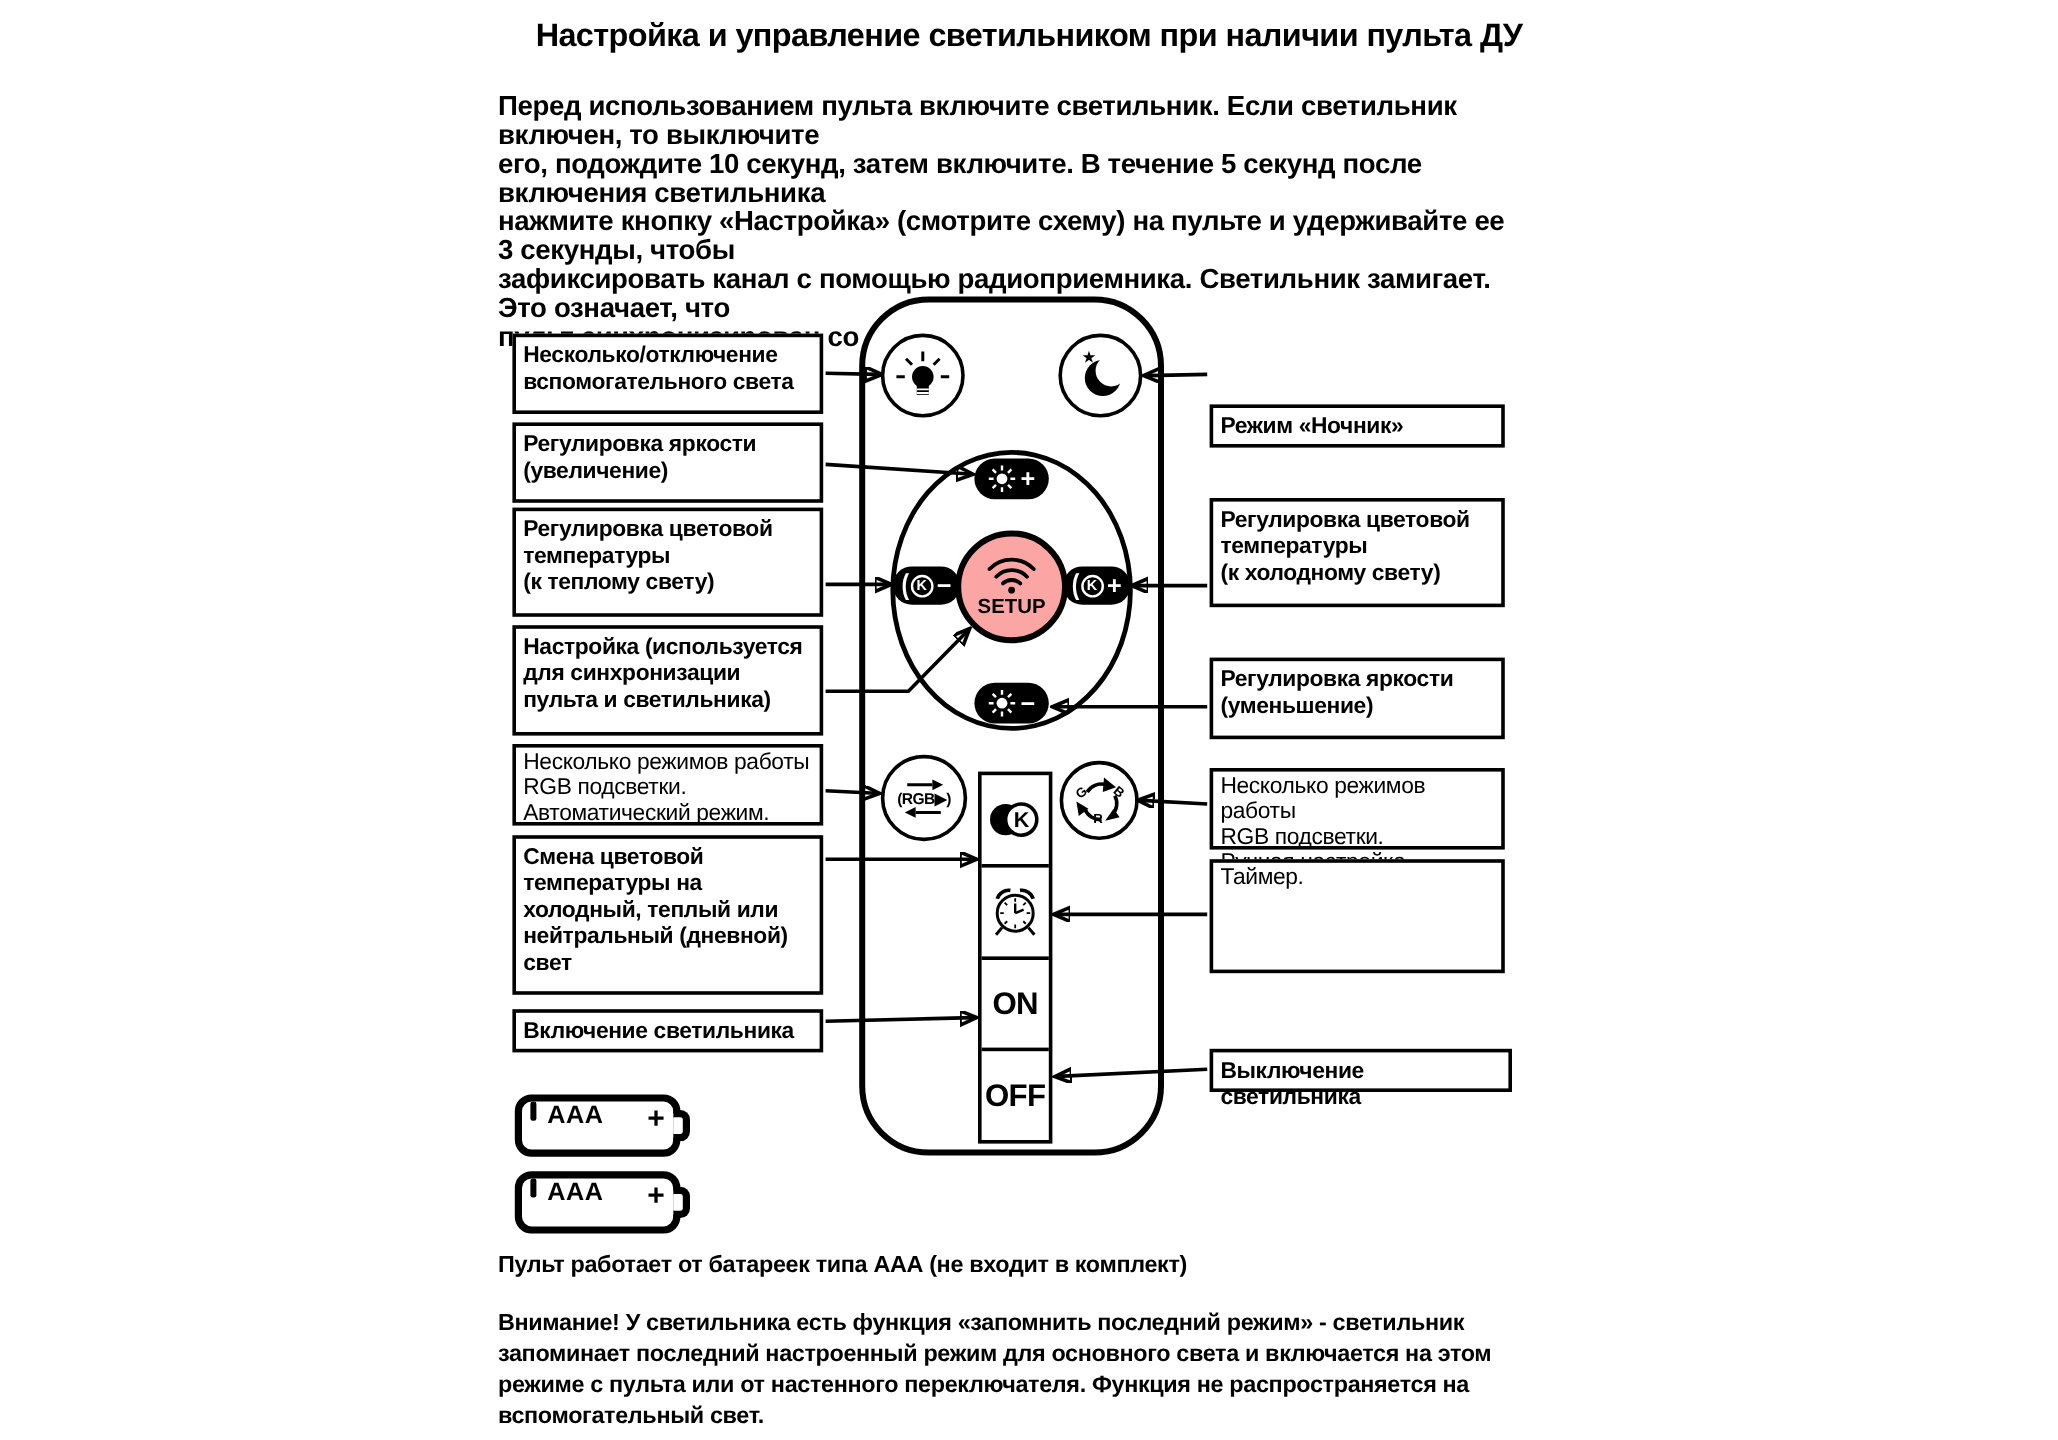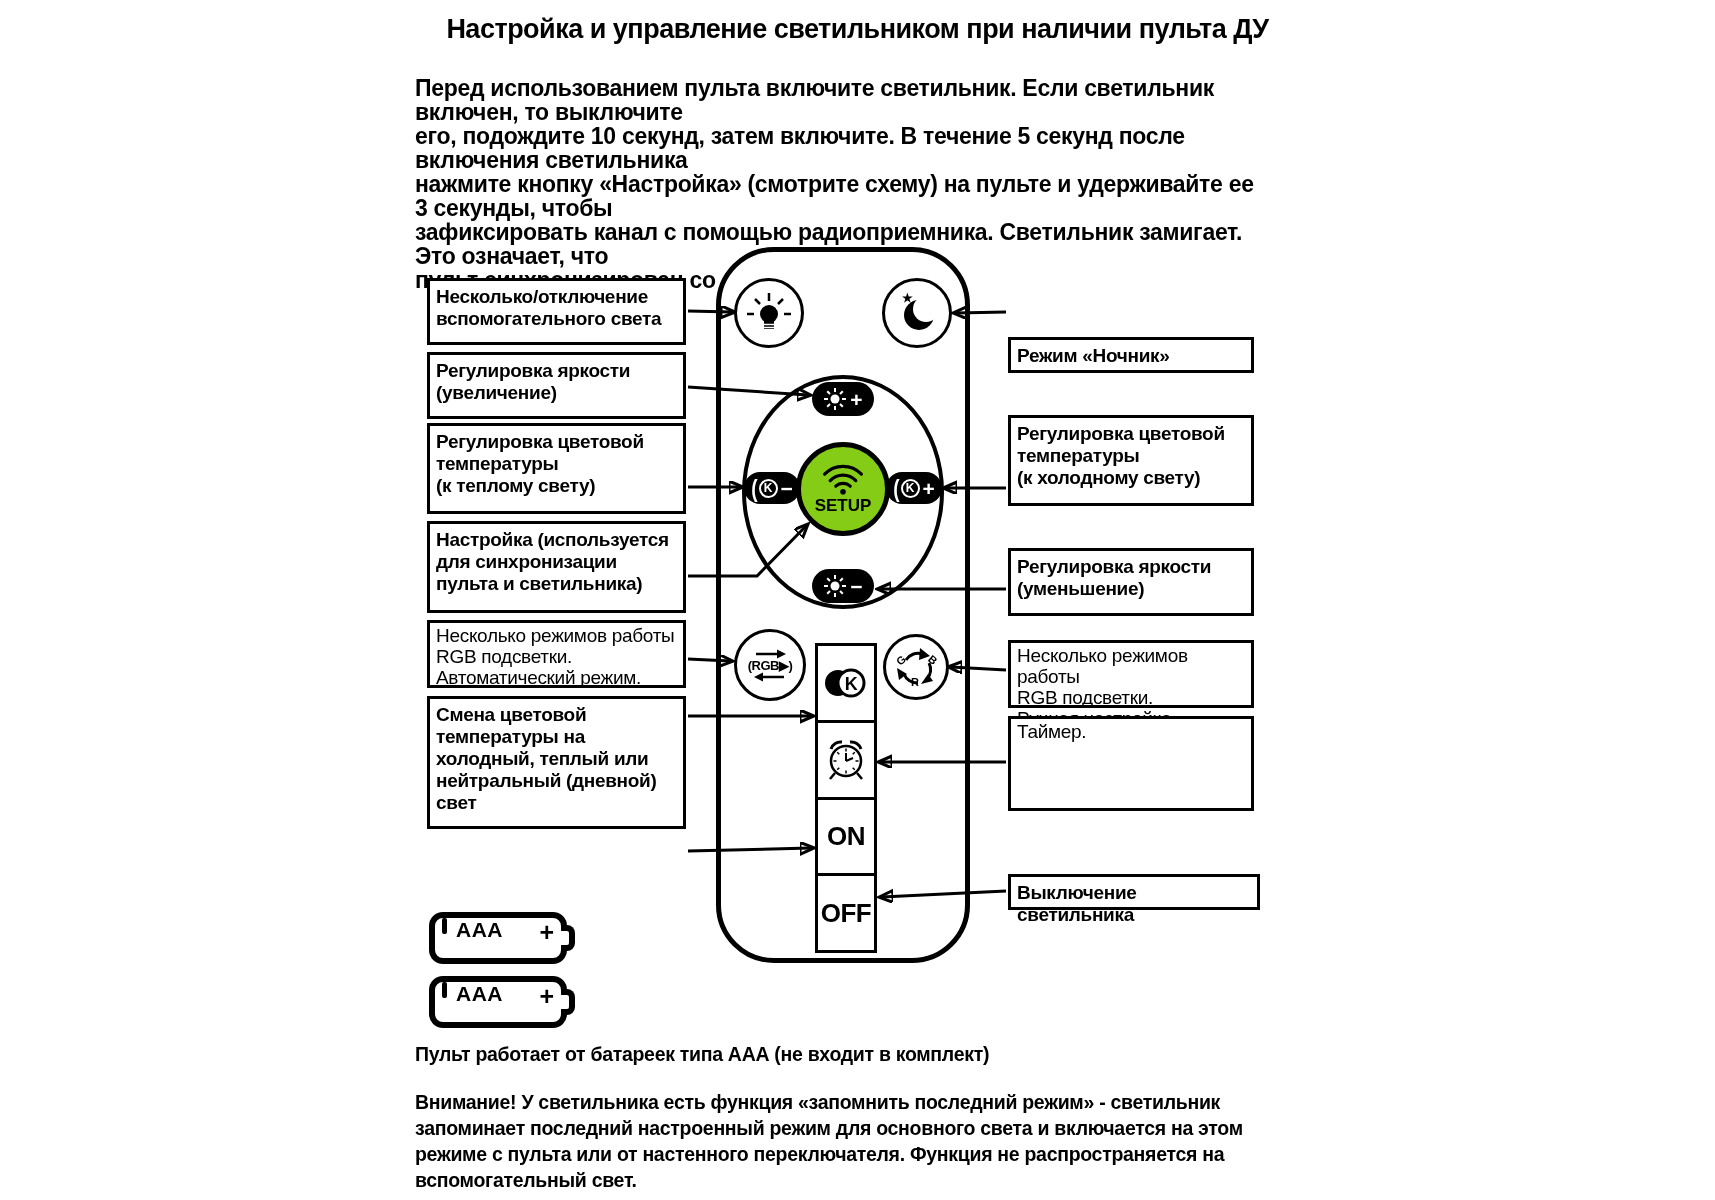--- a/index.html
+++ b/index.html
@@ -22,21 +22,21 @@
   .colR{left:1008px;width:246px;}
 
   
   .remote{position:absolute;left:716px;top:247px;width:254px;height:716px;border:5px solid #000;
           border-radius:58px;box-sizing:border-box;background:#fff;}
   .btn-circle{position:absolute;border:3px solid #000;border-radius:50%;box-sizing:border-box;
               background:#fff;display:flex;align-items:center;justify-content:center;flex-direction:column;}
   .ring{position:absolute;left:742px;top:375px;width:202px;height:234px;border:4px solid #000;
         border-radius:50%;box-sizing:border-box;background:#fff;}
   .setup{position:absolute;left:796px;top:442px;width:94px;height:94px;border:5px solid #000;border-radius:50%;
-         box-sizing:border-box;background:#84cc16;display:flex;flex-direction:column;align-items:center;justify-content:center;}
+         box-sizing:border-box;background:#fca5a5;display:flex;flex-direction:column;align-items:center;justify-content:center;}
   .setup-label{font-size:17px;font-weight:bold;margin-top:1px;}
   .pill{position:absolute;background:#000;color:#fff;display:flex;align-items:center;justify-content:center;box-sizing:border-box;}
   .pill.sun{width:62px;height:34px;border-radius:17px;}
   .pill.kpill{width:56px;height:32px;border-radius:16px;}
   .sign{font-weight:bold;font-size:21px;line-height:1;margin-left:3px;}
   .paren{font-weight:bold;font-size:19px;line-height:1;transform:scaleY(1.25);}
   .kc{width:19px;height:19px;border:2px solid #fff;border-radius:50%;display:flex;align-items:center;
       justify-content:center;font-size:12px;font-weight:bold;box-sizing:border-box;margin-left:1px;}
   .rgbtxt{font-size:13px;font-weight:bold;letter-spacing:-0.5px;line-height:1;}
   .cellcol{position:absolute;left:815px;top:643px;width:62px;height:310px;border:3px solid #000;
@@ -80,20 +80,21 @@
 для синхронизации
 пульта и светильника)</div>
   <div class="co reg colL" style="top:620px;height:68px;">Несколько режимов работы
 RGB подсветки.
 Автоматический режим.</div>
   <div class="co bold colL" style="top:696px;height:133px;">Смена цветовой
 температуры на
 холодный, теплый или
 нейтральный (дневной)
 свет</div>
+  <div class="co bold colL" style="top:841px;height:36px;">Включение светильника</div>
 
   <div class="co bold colR" style="top:293px;height:36px;margin-top:44px;">Режим «Ночник»</div>
   <div class="co bold colR" style="top:415px;height:91px;">Регулировка цветовой
 температуры
 (к холодному свету)</div>
   <div class="co bold colR" style="top:548px;height:68px;">Регулировка яркости
 (уменьшение)</div>
   <div class="co reg colR" style="top:640px;height:68px;">Несколько режимов работы
 RGB подсветки.
 Ручная настройка.</div>

